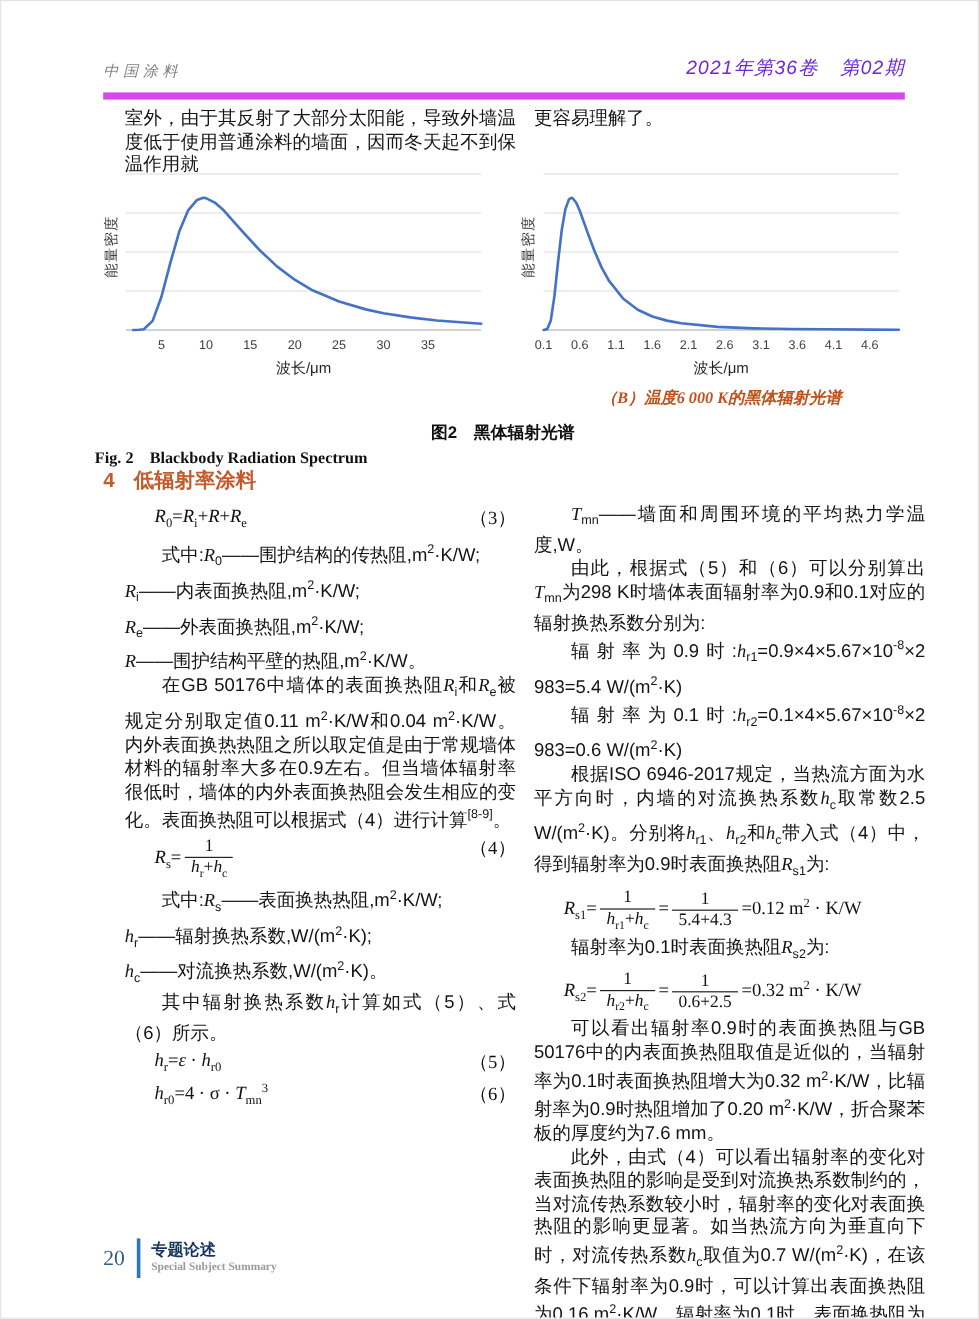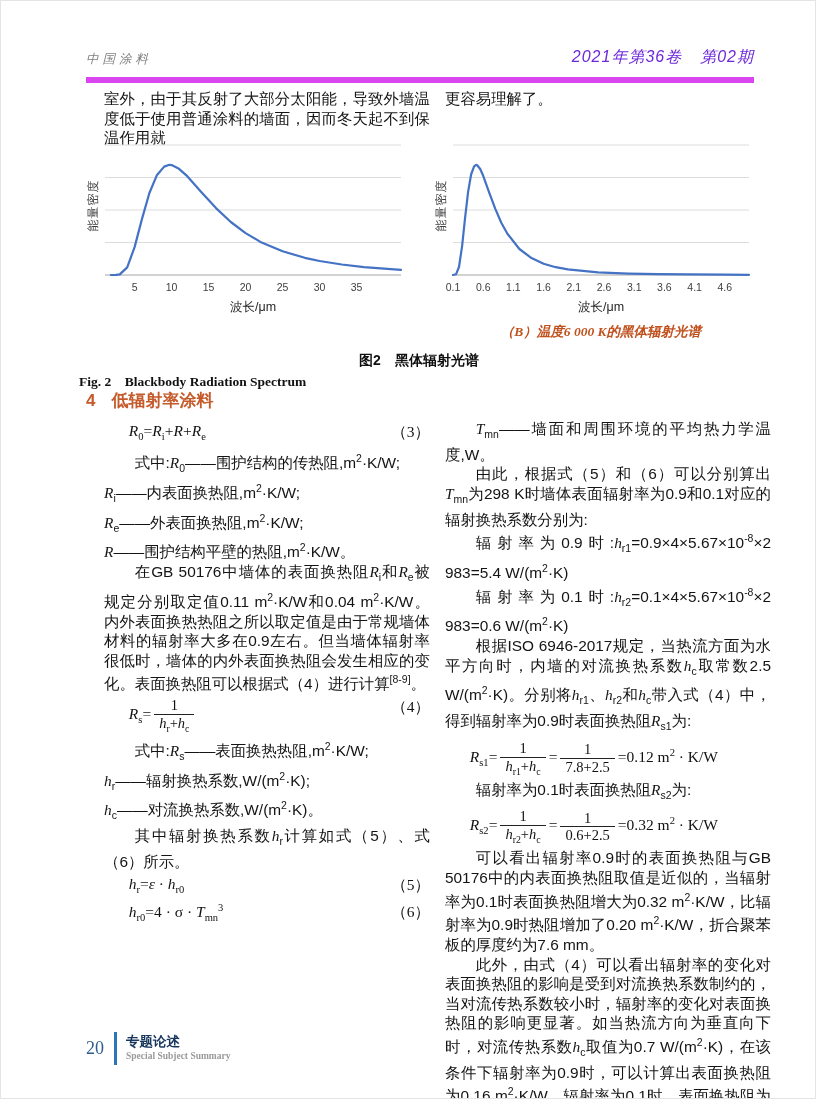--- a/index.html
+++ b/index.html
@@ -188,21 +188,21 @@
         <div class="line ind">由此，根据式（5）和（6）可以分别算出<i>T</i><sub>mn</sub>为298 K时墙体表面辐射率为0.9和0.1对应的辐射换热系数分别为:</div>
         <div class="line ind">辐射率为0.9时:<i>h</i><sub>r1</sub>=0.9×4×5.67×10<sup>-8</sup>×2 983=5.4 W/(m<sup>2</sup>·K)</div>
         <div class="line ind">辐射率为0.1时:<i>h</i><sub>r2</sub>=0.1×4×5.67×10<sup>-8</sup>×2 983=0.6 W/(m<sup>2</sup>·K)</div>
         <div class="line ind">根据ISO 6946-2017规定，当热流方面为水平方向时，内墙的对流换热系数<i>h</i><sub>c</sub>取常数2.5 W/(m<sup>2</sup>·K)。分别将<i>h</i><sub>r1</sub>、<i>h</i><sub>r2</sub>和<i>h</i><sub>c</sub>带入式（4）中，得到辐射率为0.9时表面换热阻<i>R</i><sub>s1</sub>为:</div>
         <div class="eq-row">
           <span class="eq-body"><i>R</i><sub>s1</sub>=<span class="frac">
               <span class="num">1</span>
               <span class="den"><i>h</i><sub>r1</sub>+<i>h</i><sub>c</sub></span>
             </span>=<span class="frac">
               <span class="num">1</span>
-              <span class="den">7.8+2.5</span>
+              <span class="den">5.4+4.3</span>
             </span>=0.12 m<sup>2</sup> · K/W</span>
         </div>
         <div class="line ind">辐射率为0.1时表面换热阻<i>R</i><sub>s2</sub>为:</div>
         <div class="eq-row">
           <span class="eq-body"><i>R</i><sub>s2</sub>=<span class="frac">
               <span class="num">1</span>
               <span class="den"><i>h</i><sub>r2</sub>+<i>h</i><sub>c</sub></span>
             </span>=<span class="frac">
               <span class="num">1</span>
               <span class="den">0.6+2.5</span>

